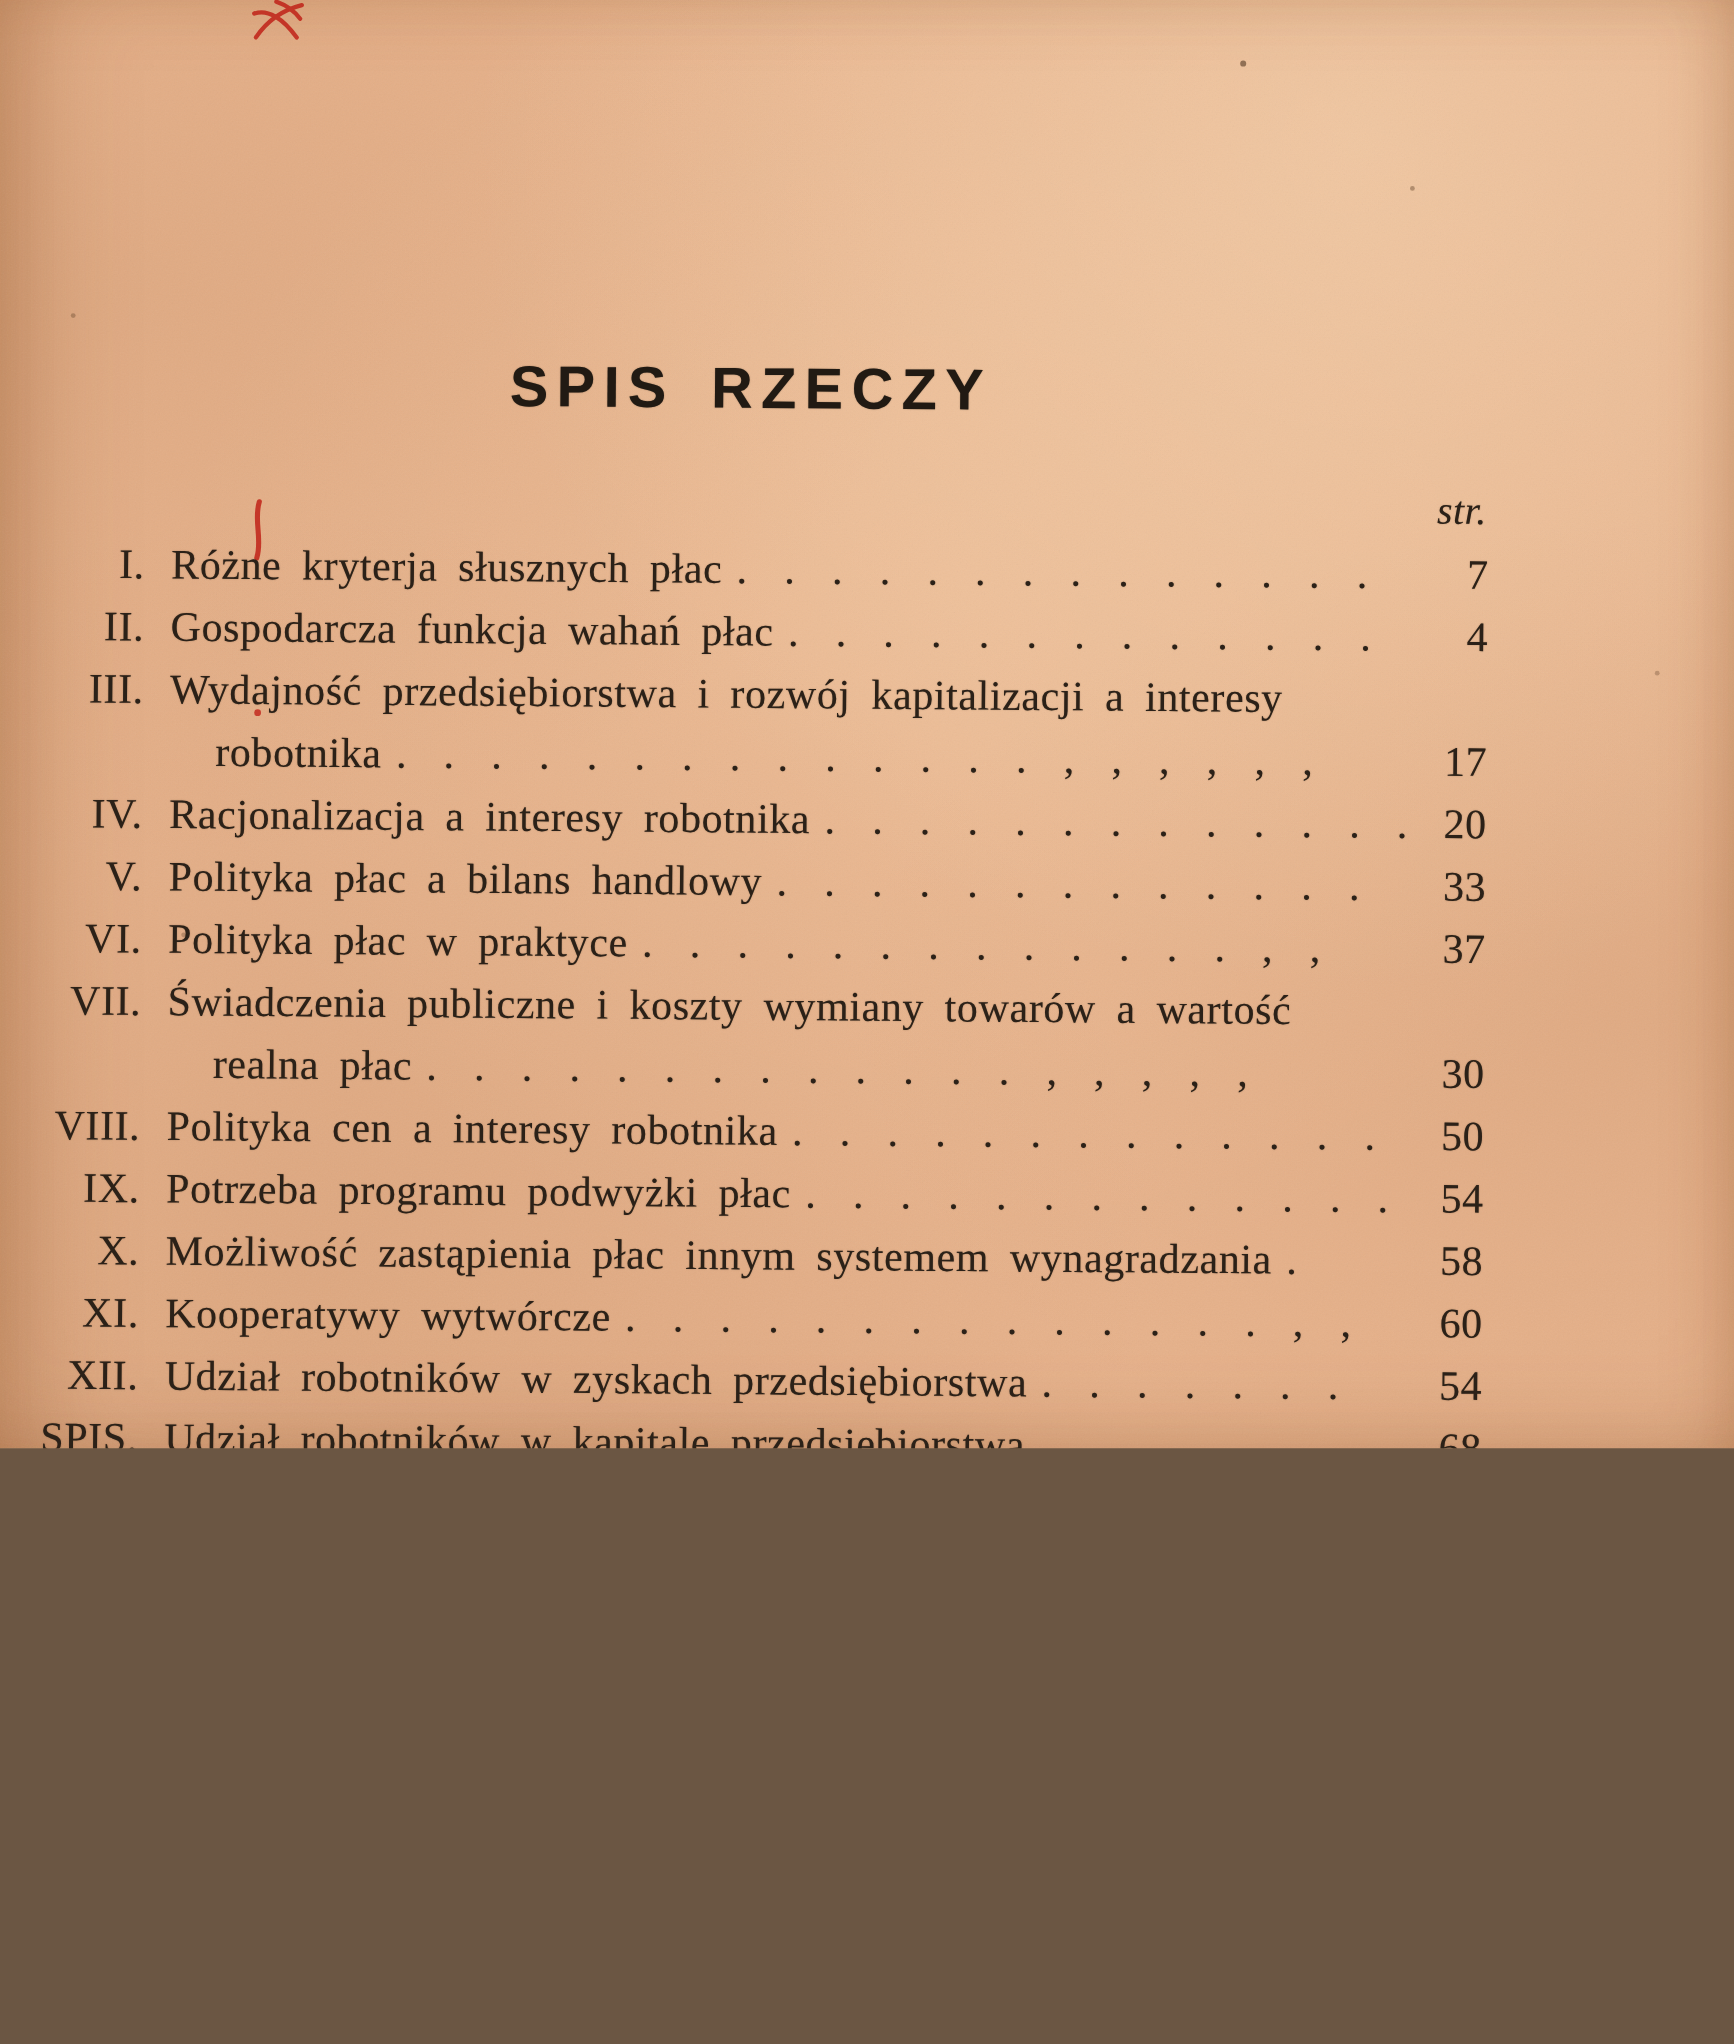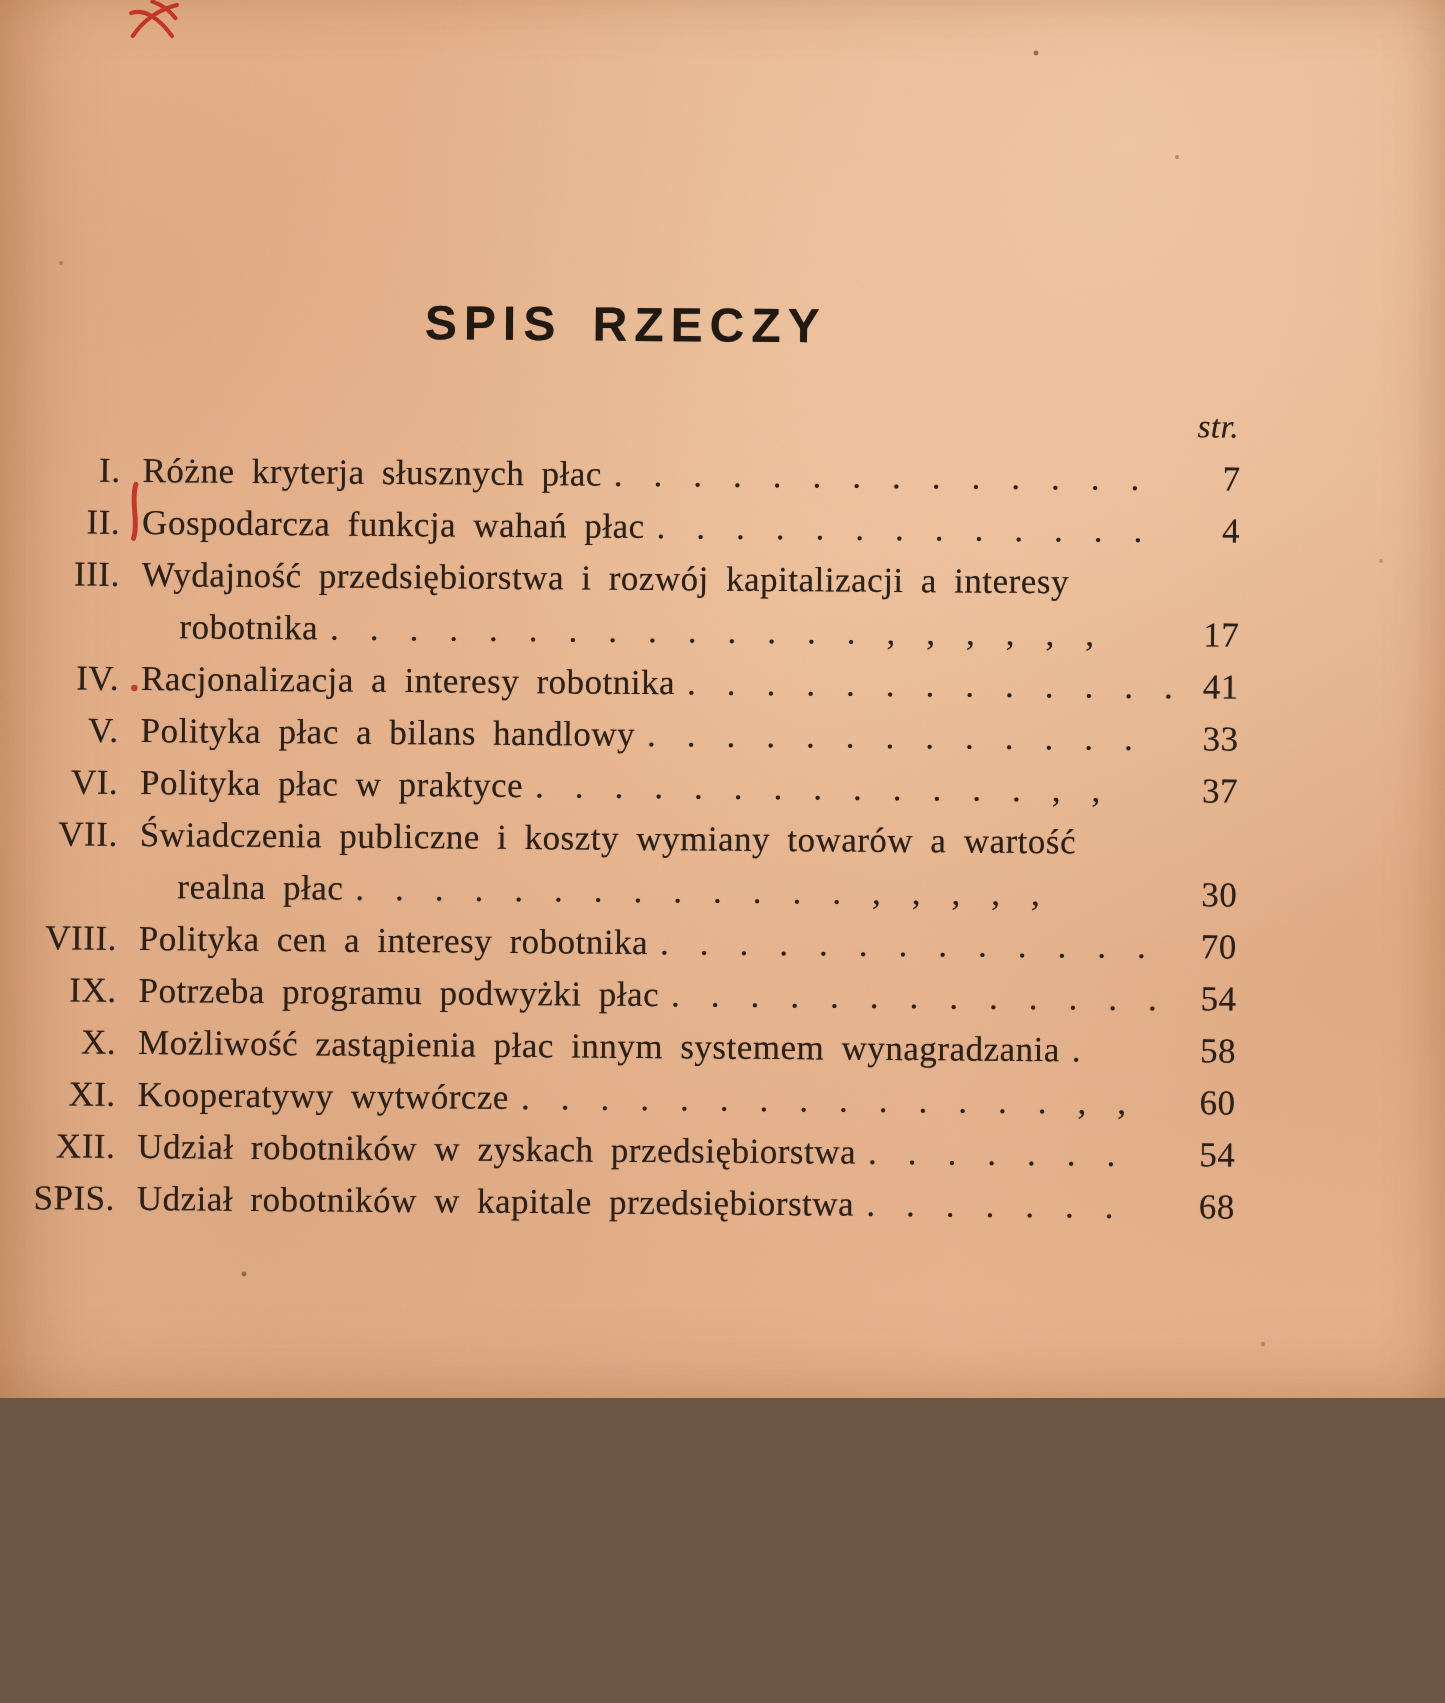--- a/index.html
+++ b/index.html
@@ -3,21 +3,21 @@
 <meta charset="utf-8">
 <style>
   :root{
     --paper:#e8b38c;
     --ink:#2b2118;
     --red:#c02218;
   }
   html,body{margin:0;padding:0;background:#6b5643;}
   .page{
     position:relative;
-    width:1445px;height:1398px;
+    width:1445px;height:1207px;
     overflow:hidden;
     background-color:var(--paper);
     background-image:
       radial-gradient(ellipse at 78% 10%, rgba(255,236,202,0.32), rgba(255,236,202,0) 46%),
       radial-gradient(ellipse at 55% 42%, rgba(255,226,188,0.18), rgba(255,226,188,0) 58%),
       radial-gradient(ellipse at 18% 86%, rgba(146,84,40,0.12), rgba(146,84,40,0) 42%),
       radial-gradient(ellipse at 96% 70%, rgba(150,90,45,0.10), rgba(150,90,45,0) 35%),
       radial-gradient(ellipse at 8% 20%, rgba(150,90,45,0.10), rgba(150,90,45,0) 35%);
     box-shadow:
       inset 70px 0 90px -50px rgba(125,65,22,0.35),
@@ -140,21 +140,21 @@
             <span class="entry-text">robotnika</span>
             <span class="leader">..............,,,,,,</span>
             <span class="page-num">17</span>
           </span>
         </div>
         <div class="toc-row">
           <span class="numeral">IV.</span>
           <span class="row-body">
             <span class="entry-text">Racjonalizacja a interesy robotnika</span>
             <span class="leader">.............</span>
-            <span class="page-num">41</span>
+            <span class="page-num">20</span>
           </span>
         </div>
         <div class="toc-row">
           <span class="numeral">V.</span>
           <span class="row-body">
             <span class="entry-text">Polityka płac a bilans handlowy</span>
             <span class="leader">.............</span>
             <span class="page-num">33</span>
           </span>
         </div>
@@ -178,21 +178,21 @@
             <span class="entry-text">realna płac</span>
             <span class="leader">.............,,,,,</span>
             <span class="page-num">30</span>
           </span>
         </div>
         <div class="toc-row">
           <span class="numeral">VIII.</span>
           <span class="row-body">
             <span class="entry-text">Polityka cen a interesy robotnika</span>
             <span class="leader">.............</span>
-            <span class="page-num">70</span>
+            <span class="page-num">50</span>
           </span>
         </div>
         <div class="toc-row">
           <span class="numeral">IX.</span>
           <span class="row-body">
             <span class="entry-text">Potrzeba programu podwyżki płac</span>
             <span class="leader">.............</span>
             <span class="page-num">54</span>
           </span>
         </div>

